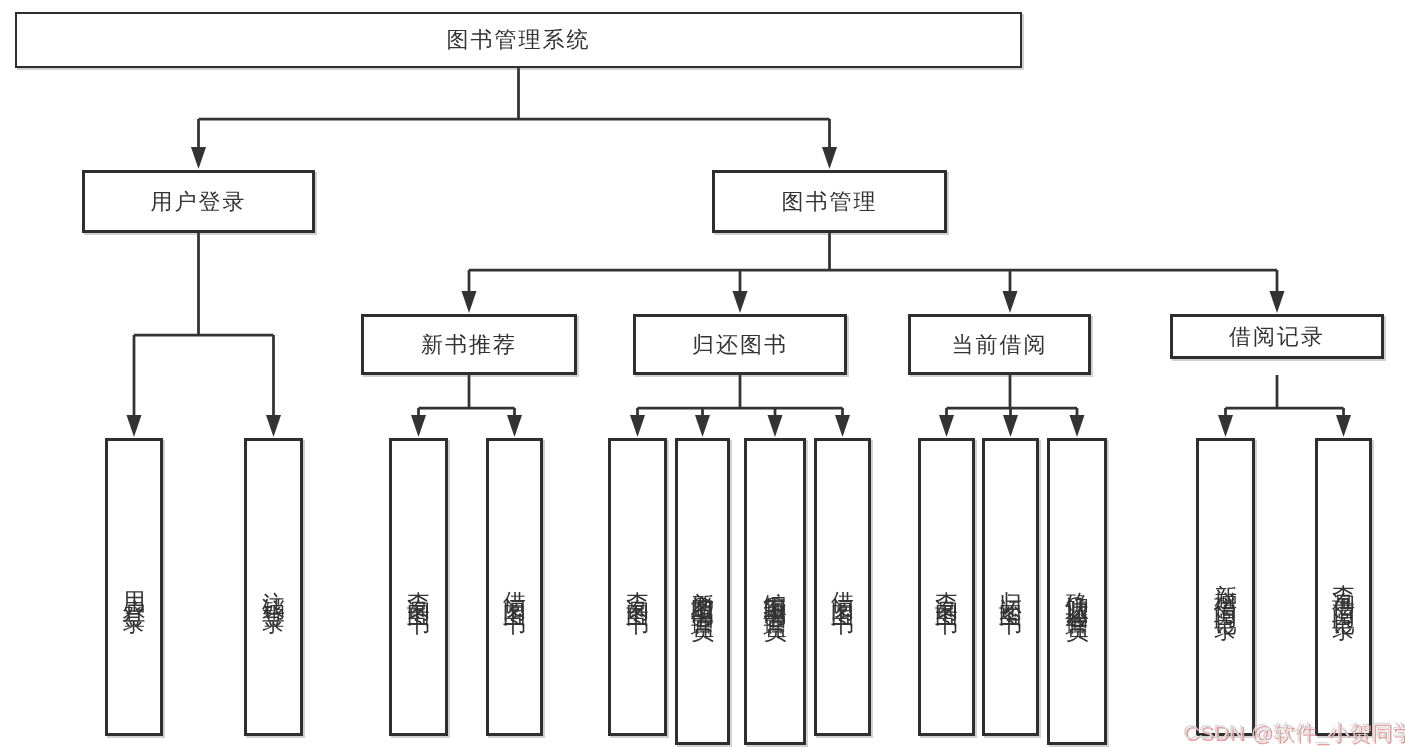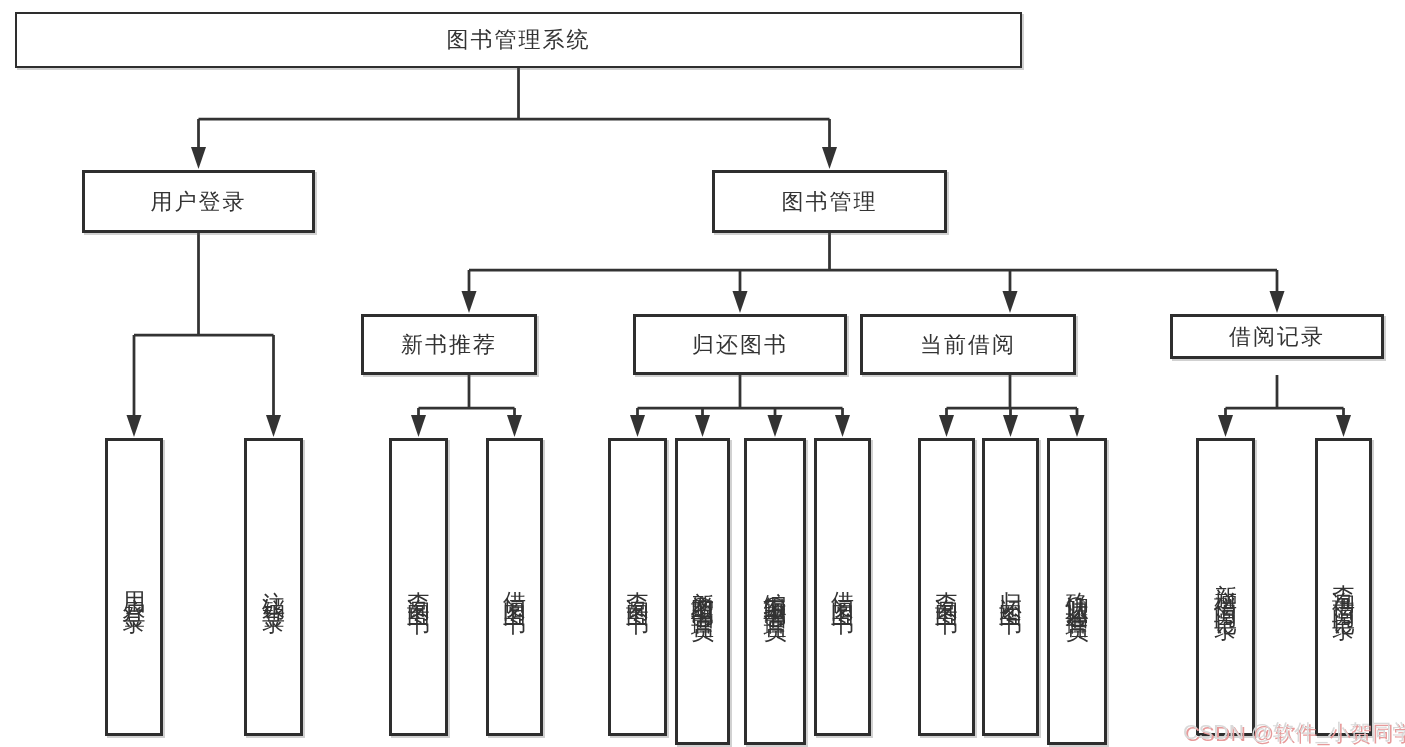--- a/index.html
+++ b/index.html
@@ -98,27 +98,27 @@
     <span class="hlabel">图书管理系统</span>
   </div>
 
   <div class="box" style="left:82px;top:170px;width:233px;height:63px">
     <span class="hlabel">用户登录</span>
   </div>
   <div class="box" style="left:712px;top:170px;width:235px;height:63px">
     <span class="hlabel">图书管理</span>
   </div>
 
-  <div class="box" style="left:361px;top:314px;width:176px;height:61px">
+  <div class="box" style="left:361px;top:314px;width:216px;height:61px">
     <span class="hlabel">新书推荐</span>
   </div>
   <div class="box" style="left:633px;top:314px;width:214px;height:61px">
     <span class="hlabel">归还图书</span>
   </div>
-  <div class="box" style="left:860px;top:314px;width:216px;height:61px">
+  <div class="box" style="left:908px;top:314px;width:183px;height:61px">
     <span class="hlabel">当前借阅</span>
   </div>
   <div class="box" style="left:1170px;top:314px;width:214px;height:45px">
     <span class="hlabel">借阅记录</span>
   </div>
 
   <div class="box leaf" style="left:105px;width:58px">
     <span class="vlabel">用户登录</span>
   </div>
   <div class="box leaf" style="left:244px;width:59px">

